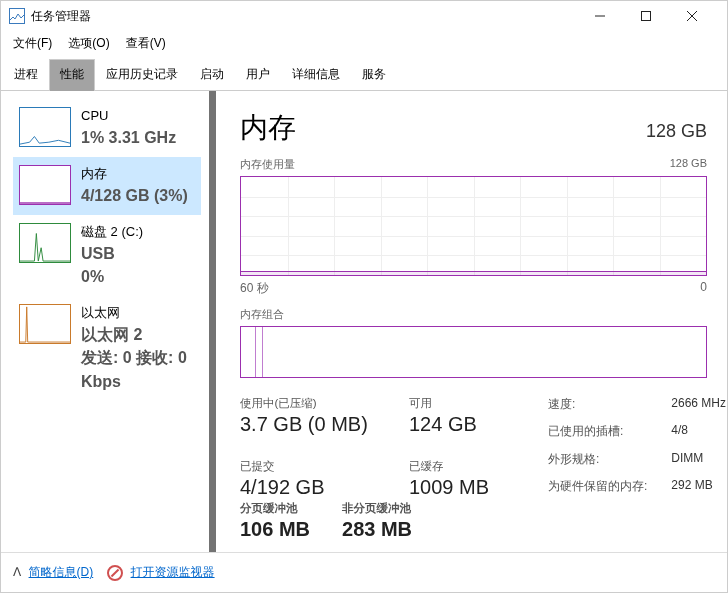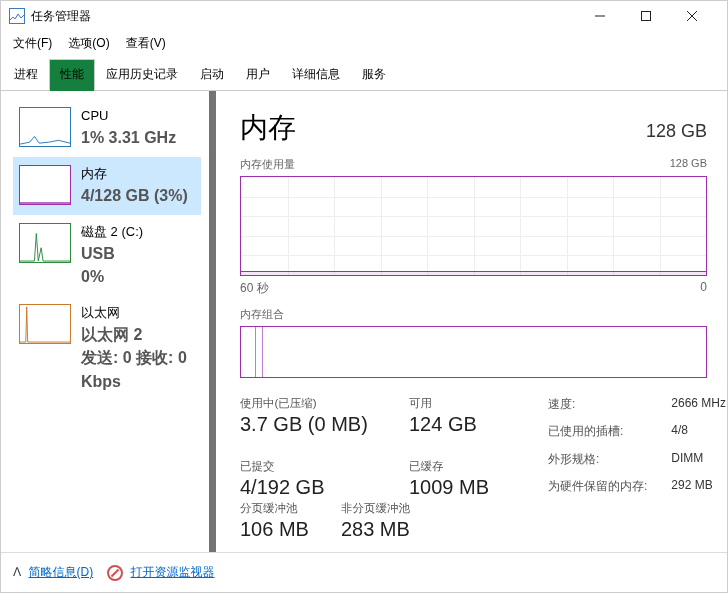--- a/index.html
+++ b/index.html
@@ -7,21 +7,21 @@
 .titlebar { display: flex; align-items: center; height: 30px; padding: 0 12px 0 8px; }
 .titlebar .app-icon { width: 16px; height: 16px; margin-right: 6px; }
 .titlebar .title { font-size: 12px; flex: 0 0 auto; }
 .titlebar .spacer { flex: 1; }
 .win-btn { width: 46px; height: 30px; display: flex; align-items: center; justify-content: center; font-size: 12px; }
 .win-btn svg { display: block; }
 .menubar { display: flex; padding: 2px 6px 4px 6px; gap: 4px; font-size: 12px; }
 .menubar .menu-item { padding: 2px 6px; }
 .tabs { display: flex; border-bottom: 1px solid #ccc; padding: 0 2px; font-size: 12px; }
 .tabs .tab { padding: 6px 10px 8px 10px; border: 1px solid transparent; border-bottom: none; position: relative; top: 1px; }
-.tabs .tab.active { border-color: #ccc; background: #15803d; }
+.tabs .tab.active { border-color: #ccc; background: #a3a3a3; }
 .content { flex: 1; display: flex; overflow: hidden; }
 .sidebar { width: 215px; padding: 8px 8px 8px 12px; border-right: 7px solid #737373; overflow-y: auto; }
 .side-item { display: flex; align-items: flex-start; padding: 8px 6px; gap: 10px; cursor: pointer; }
 .side-item.selected { background: #cce8ff; }
 .side-thumb { width: 52px; height: 40px; border: 1px solid #999; position: relative; background: #fff; flex-shrink: 0; }
 .side-text { font-size: 12px; line-height: 1.45; }
 .side-text .name { font-size: 13px; color: #000; }
 .side-text .sub { color: #555; font-size: 16px; font-weight: bold; }
 .main { flex: 1; padding: 18px 20px 10px 24px; overflow: hidden; display: flex; flex-direction: column; }
 .main-header { display: flex; align-items: baseline; justify-content: space-between; }
@@ -36,21 +36,21 @@
 .graph .line { position: absolute; left: 0; right: 0; bottom: 3px; border-top: 1px solid #9b2fae; }
 .axis-row { display: flex; justify-content: space-between; font-size: 12px; color: #666; margin-top: 4px; }
 .graph2-label { font-size: 11px; color: #666; margin-top: 10px; }
 .graph2 { border: 1px solid #9b2fae; height: 52px; margin-top: 4px; position: relative; background: #fff; }
 .graph2 .slot-line { position: absolute; top: 0; bottom: 0; width: 1px; background: #c07dd0; }
 .stats { margin-top: 18px; display: grid; grid-template-columns: 160px 130px 180px; column-gap: 0; row-gap: 0; font-size: 12px; gap: 9px; }
 .stat .label { color: #555; font-size: 11.5px; }
 .stat .value { font-size: 20px; color: #222; margin-top: 2px; }
 .kv { display: grid; grid-template-columns: auto auto; column-gap: 22px; row-gap: 6px; font-size: 12px; color: #555; }
 .kv .v { color: #333; }
-.stats-row3 { margin-top: 2px; display: flex; gap: 32px; }
+.stats-row3 { margin-top: 2px; display: flex; gap: 32px; font-weight: bold; }
 .footer { border-top: 1px solid #ddd; height: 40px; display: flex; align-items: center; padding: 0 12px; gap: 14px; font-size: 12px; }
 .footer .link { color: #0066cc; text-decoration: underline; cursor: pointer; }
 .footer .caret { font-size: 12px; color: #444; margin-right: 4px; }
 .no-icon { width: 16px; height: 16px; border: 2px solid #d05050; border-radius: 50%; position: relative; display: inline-block; vertical-align: middle; margin-right: 4px; }
 .no-icon::after { content: ""; position: absolute; left: 1px; right: 1px; top: 5px; border-top: 2px solid #d05050; transform: rotate(-45deg); }
 </style>
 </head>
 <body>
 
 <div class="titlebar">

